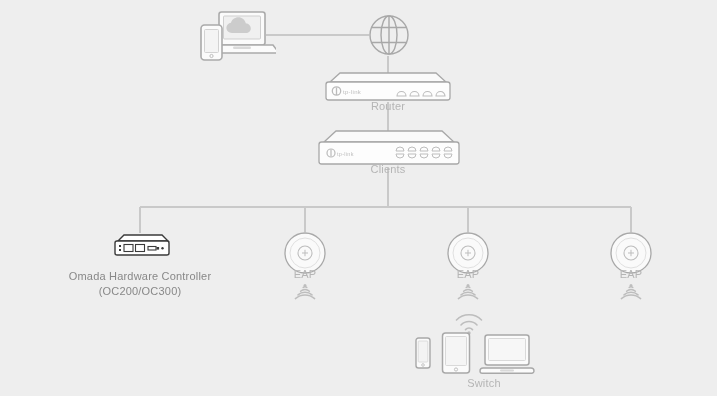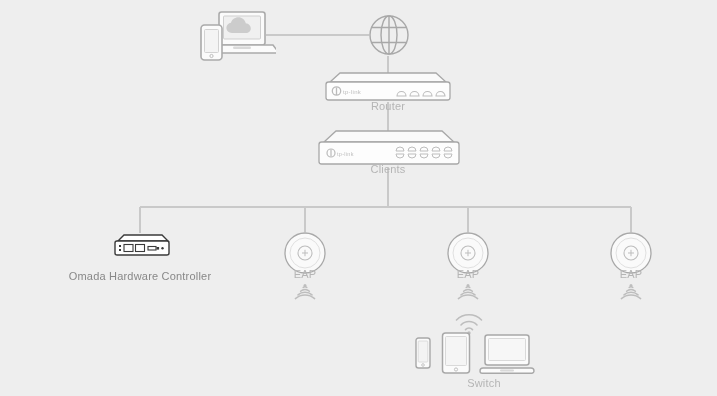--- a/index.html
+++ b/index.html
@@ -132,20 +132,21 @@
       <g fill="#3a3a3a" stroke="none">
         <rect x="7" y="13" width="2" height="2"></rect>
         <rect x="7" y="17" width="2" height="2"></rect>
         <rect x="44.5" y="15" width="2.6" height="2.6"></rect>
         <circle cx="50.5" cy="16.2" r="1.2"></circle>
       </g>
     </svg>
   </div>
   <div class="lbl dark" style="left:60px;top:269px;width:160px;">
     <div>Omada Hardware Controller</div>
+    <div>(OC200/OC300)</div>
   </div>
 
   <div class="node" style="left:283px;top:231px;">
     <svg width="44" height="44" viewBox="0 0 44 44">
       <circle cx="22" cy="22" r="20" fill="#fafafa" stroke="#a8a8a8" stroke-width="1.3"></circle>
       <circle cx="22" cy="22" r="15" fill="none" stroke="#e0e0e0" stroke-width="1"></circle>
       <circle cx="22" cy="22" r="7" fill="none" stroke="#bdbdbd" stroke-width="1.1"></circle>
       <path d="M22 18.8 v6.4" stroke="#bdbdbd" stroke-width="1"></path>
       <path d="M19 22 h6" stroke="#bdbdbd" stroke-width="1"></path>
     </svg>

